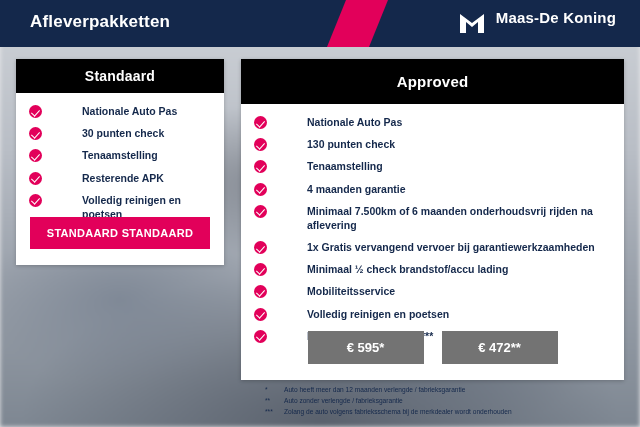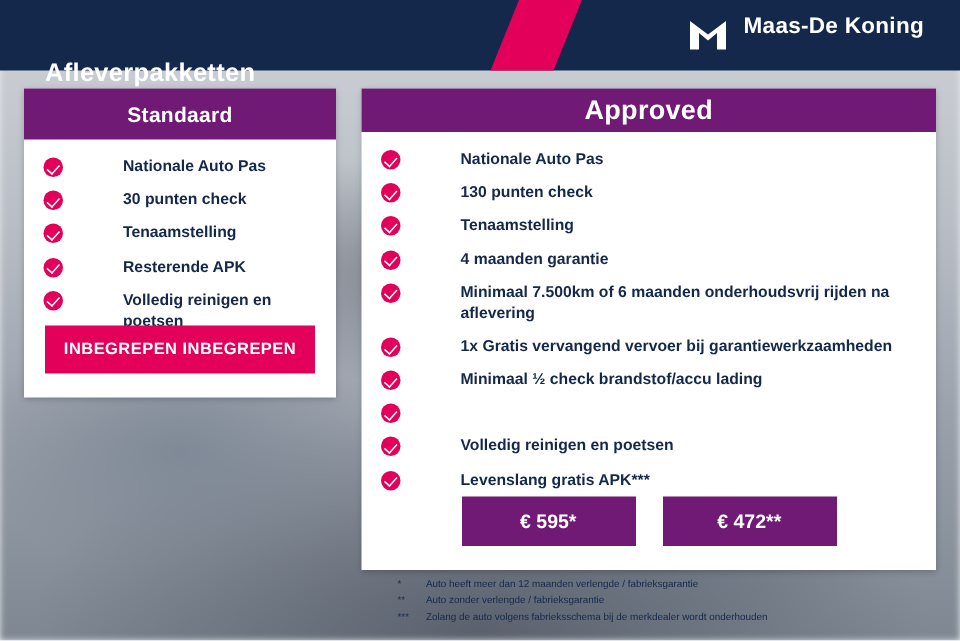--- a/index.html
+++ b/index.html
@@ -45,21 +45,20 @@
     background: #14284b;
     z-index: 5;
   }
   .header-title {
     position: absolute;
     left: 30px; top: 12px;
     color: #ffffff;
     font-size: 17px;
     font-weight: bold;
     letter-spacing: 0.2px;
-    margin-top: 27px;
   }
   .header-wedge {
     position: absolute;
     left: 327px; top: 0;
     width: 42px; height: 47px;
     background: #e2005a;
     transform: skewX(-22deg);
     transform-origin: bottom left;
   }
   .brand {
@@ -82,29 +81,29 @@
   
   .card {
     position: absolute;
     background: #ffffff;
     box-shadow: 0 1px 4px rgba(0,0,0,0.22);
   }
   .card-standard { left: 16px; top: 59px; width: 208px; height: 206px; }
   .card-approved { left: 241px; top: 59px; width: 383px; height: 321px; }
 
   .card-head {
-    background: #701a75;
+    background: #000000;
     color: #ffffff;
     text-align: center;
     font-weight: bold;
     font-size: 14px;
     padding: 9px 0 9px;
     letter-spacing: 0.2px;
   }
-  .card-approved .card-head { font-size: 18px; padding: 4px 0; }
+  .card-approved .card-head { font-size: 15px; padding: 14px 0; }
 
   .feature-list {
     list-style: none;
     padding: 11px 0 0 13px;
   }
   .feature {
     display: flex;
     align-items: flex-start;
     gap: 8px;
     margin-bottom: 8px;
@@ -155,21 +154,21 @@
 
   .price-row {
     position: absolute;
     left: 0; bottom: 16px;
     width: 383px;
     display: flex;
     justify-content: center;
     gap: 18px;
   }
   .price-btn {
-    background: #701a75;
+    background: #737373;
     color: #ffffff;
     border: none;
     font-family: "Liberation Sans", sans-serif;
     font-size: 13px;
     font-weight: bold;
     padding: 9px 12px;
     width: 116px;
     text-align: center;
     cursor: pointer;
   }
@@ -225,21 +224,21 @@
       </li>
       <li class="feature">
         <span class="check"></span>
         <span class="feature-text">Resterende APK</span>
       </li>
       <li class="feature">
         <span class="check"></span>
         <span class="feature-text">Volledig reinigen en poetsen</span>
       </li>
     </ul>
-    <button class="cta">INBEGREPEN INBEGREPEN</button>
+    <button class="cta">STANDAARD STANDAARD</button>
   </div>
 
   <div class="card card-approved">
     <div class="card-head">Approved</div>
     <ul class="feature-list">
       <li class="feature">
         <span class="check"></span>
         <span class="feature-text">Nationale Auto Pas</span>
       </li>
       <li class="feature">
@@ -261,20 +260,21 @@
       <li class="feature">
         <span class="check"></span>
         <span class="feature-text">1x Gratis vervangend vervoer bij garantiewerkzaamheden</span>
       </li>
       <li class="feature">
         <span class="check"></span>
         <span class="feature-text">Minimaal ½ check brandstof/accu lading</span>
       </li>
       <li class="feature">
         <span class="check"></span>
+        <span class="feature-text">Mobiliteitsservice</span>
       </li>
       <li class="feature">
         <span class="check"></span>
         <span class="feature-text">Volledig reinigen en poetsen</span>
       </li>
       <li class="feature">
         <span class="check"></span>
         <span class="feature-text">Levenslang gratis APK***</span>
       </li>
     </ul>

